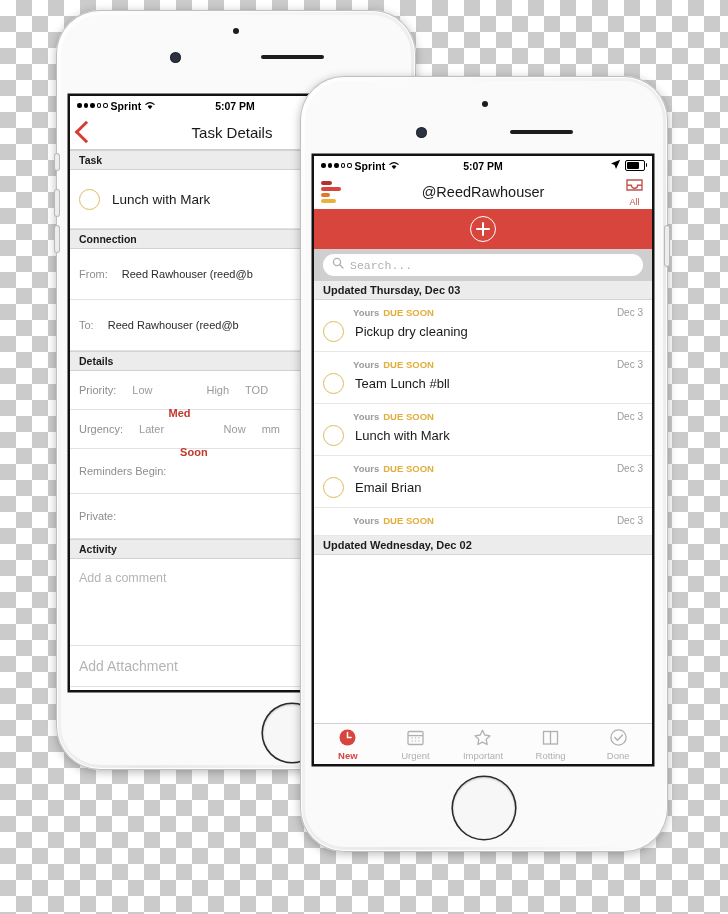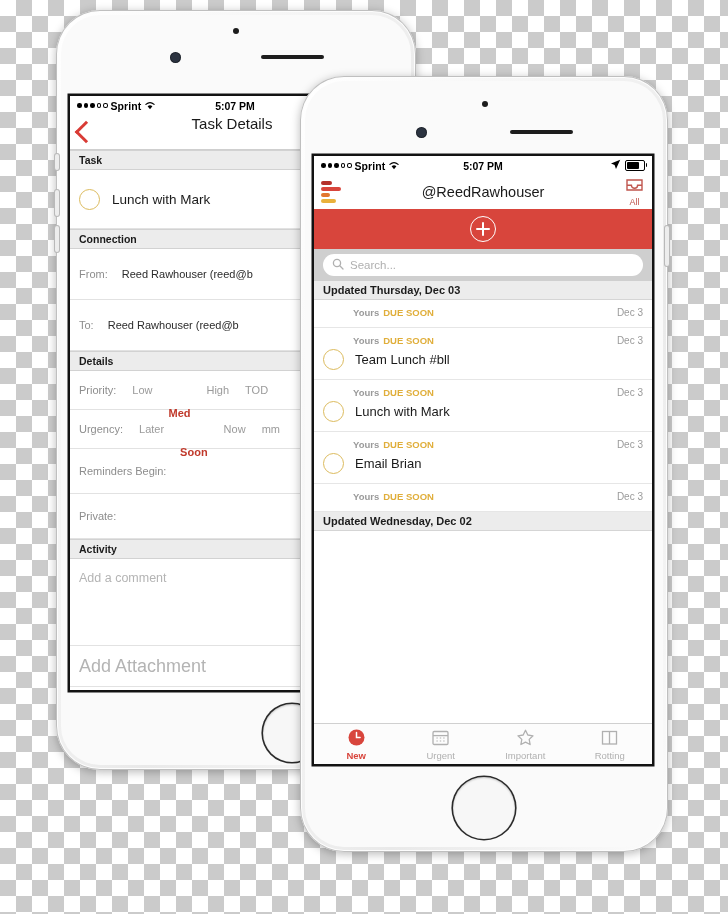--- a/index.html
+++ b/index.html
@@ -51,21 +51,21 @@
   .sb-time{position:absolute;left:0;right:0;text-align:center;font-size:10.5px;}
   .sb-right{margin-left:auto;display:flex;align-items:center;gap:4px;position:relative;z-index:2;}
   .wifi{display:inline-block;}
   .battery{width:18px;height:9px;border:1.2px solid #000;border-radius:2px;position:relative;}
   .battery::after{content:"";position:absolute;right:-3.2px;top:2px;width:1.6px;height:4px;
     background:#000;border-radius:0 1px 1px 0;}
   .battery i{position:absolute;left:1px;top:1px;bottom:1px;width:12px;background:#000;border-radius:1px;display:block;}
 
   
   .navbar{height:34px;background:#fff;border-bottom:1px solid #cfcfcf;
-    display:flex;position:relative;}
+    display:flex;align-items:center;position:relative;}
   .backchev{position:absolute;left:8px;top:50%;transform:translateY(-50%);
     width:13px;height:13px;border-left:3px solid #d93b35;border-bottom:3px solid #d93b35;
     transform-origin:center;transform:translateY(-50%) rotate(45deg);}
   .navtitle{width:100%;text-align:center;font-size:15px;color:#1a1a1a;padding-right:6px;}
 
   .sec-head{background:#ececec;border-top:1px solid #d2d2d2;border-bottom:1px solid #d2d2d2;
     font-size:10.5px;color:#1a1a1a;padding:3px 9px;font-weight:bold;}
   .row{background:#fff;border-bottom:1px solid #e2e2e2;display:flex;align-items:center;
     padding:0 9px;font-size:11px;color:#3a3a3a;white-space:nowrap;}
   .row .lbl{color:#8d8d8d;}
@@ -84,21 +84,21 @@
   .logo{display:flex;flex-direction:column;gap:2px;width:22px;}
   .logo span{height:4px;border-radius:2px;display:block;}
   .r-title{position:absolute;left:0;right:0;text-align:center;font-size:14.5px;color:#1a1a1a;}
   .inbox{margin-left:auto;display:flex;flex-direction:column;align-items:center;
     color:#c0564e;font-size:9px;position:relative;z-index:2;line-height:1;}
   .addbar{height:40px;background:#d8453c;display:flex;align-items:center;justify-content:center;}
   .plus{width:24px;height:24px;border-radius:50%;border:1.6px solid #fff;position:relative;}
   .plus::before,.plus::after{content:"";position:absolute;background:#fff;border-radius:1px;}
   .plus::before{left:50%;top:5px;bottom:5px;width:1.8px;margin-left:-0.9px;}
   .plus::after{top:50%;left:5px;right:5px;height:1.8px;margin-top:-0.9px;}
-  .searchwrap{background:#cfcfcf;padding:5px 9px;}
+  .searchwrap{background:#cfcfcf;padding:5px 9px;font-family:Liberation Mono, monospace;}
   .searchbox{background:#fff;border-radius:13px;height:22px;display:flex;align-items:center;
     padding:0 9px;gap:6px;}
   .searchbox .txt{color:#b0b0b0;font-size:11.5px;}
   .daygroup{background:#ececec;border-bottom:1px solid #d5d5d5;font-size:11px;color:#1c1c1c;
     padding:3px 9px;font-weight:bold;}
   .item{border-bottom:1px solid #e6e6e6;padding:7px 9px 9px;position:relative;background:#fff;}
   .item .meta{display:flex;align-items:baseline;font-size:9.5px;font-weight:bold;padding-left:30px;}
   .item .yours{color:#9a9a9a;}
   .item .due{color:#e0ae3a;margin-left:4px;}
   .item .date{margin-left:auto;color:#9a9a9a;font-weight:normal;font-size:10px;}
@@ -194,21 +194,21 @@
       </div>
       <div class="row" style="height:44px;">
         <span class="lbl">Private:</span>
       </div>
 
       <div class="sec-head">Activity</div>
       <div class="row" style="height:74px;align-items:flex-start;padding-top:12px;">
         <span class="ph" style="font-size:12.5px;">Add a comment</span>
       </div>
       <div class="row" style="height:40px;">
-        <span class="ph" style="font-size:18px;">Add Attachment</span>
+        <span class="ph" style="font-size:14px;">Add Attachment</span>
       </div>
 
       <div class="scrollbar" style="top:160px;height:230px;"></div>
     </div>
   </div>
 
   <div class="phone" style="left:300px;top:76px;width:368px;height:776px;">
     <div class="bezel-hl"></div>
     <div class="inner"></div>
 
@@ -286,20 +286,24 @@
       </div>
 
       <div class="daygroup">Updated Thursday, Dec 03</div>
 
       <div class="item">
         <div class="meta">
           <span class="yours">Yours</span>
           <span class="due">DUE SOON</span>
           <span class="date">Dec 3</span>
         </div>
+        <div class="body">
+          <span class="circle"></span>
+          <span class="t">Pickup dry cleaning</span>
+        </div>
       </div>
 
       <div class="item">
         <div class="meta">
           <span class="yours">Yours</span>
           <span class="due">DUE SOON</span>
           <span class="date">Dec 3</span>
         </div>
         <div class="body">
           <span class="circle"></span>
@@ -371,17 +375,26 @@
         </div>
         <div class="tab">
           <span class="ic">
             <svg width="19" height="19" viewBox="0 0 19 19">
                 <rect x="2.5" y="3.5" width="14" height="12.5" fill="none" stroke="#b0b0b0" stroke-width="1.3"></rect>
                 <path d="M9.5 3.5v12.5" stroke="#b0b0b0" stroke-width="1.3"></path>
               </svg>
           </span>
           <span>Rotting</span>
         </div>
+        <div class="tab">
+          <span class="ic">
+            <svg width="19" height="19" viewBox="0 0 19 19">
+                <circle cx="9.5" cy="9.5" r="7.6" fill="none" stroke="#b0b0b0" stroke-width="1.3"></circle>
+                <path d="M5.8 9.6 8.5 12.3l5-5.4" fill="none" stroke="#b0b0b0" stroke-width="1.4" stroke-linecap="round" stroke-linejoin="round"></path>
+              </svg>
+          </span>
+          <span>Done</span>
+        </div>
       </div>
     </div>
   </div>
 
 </div>
 
 </body></html>

